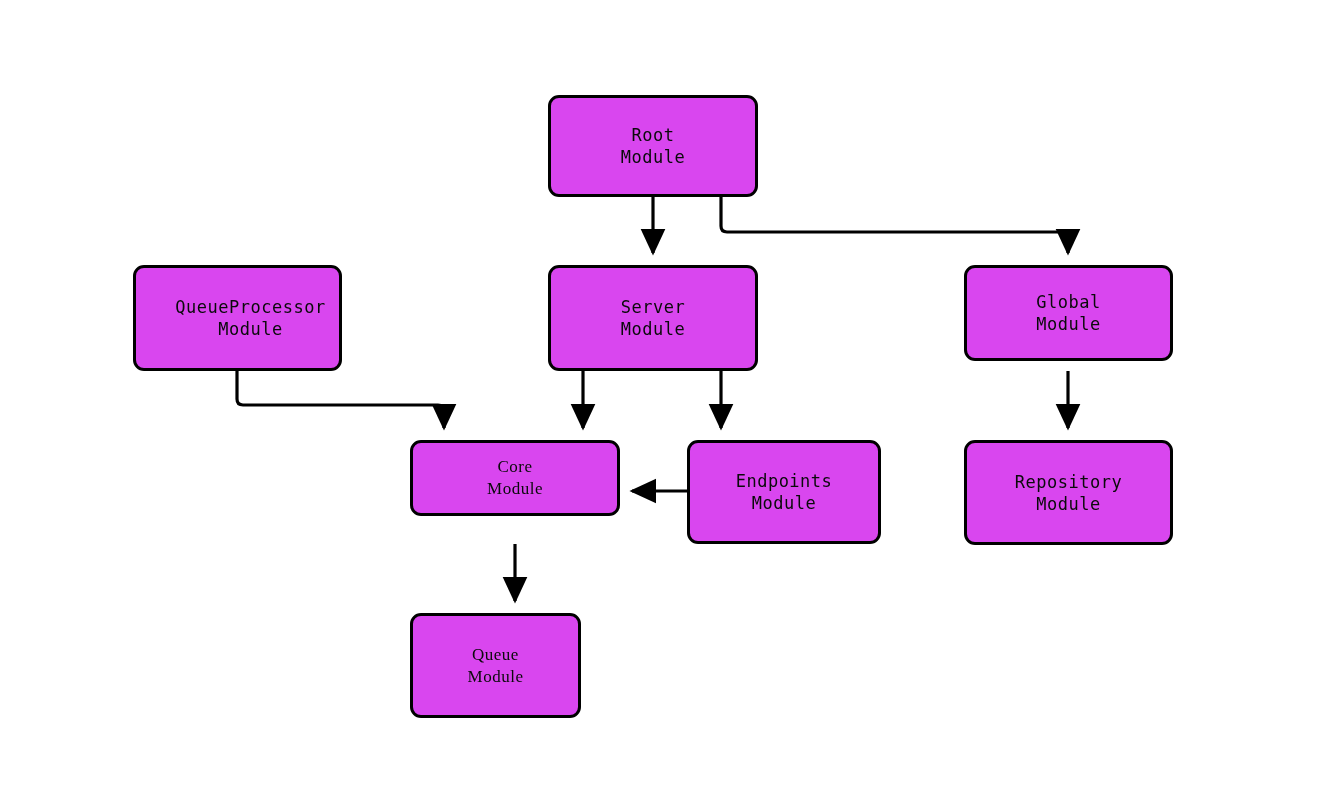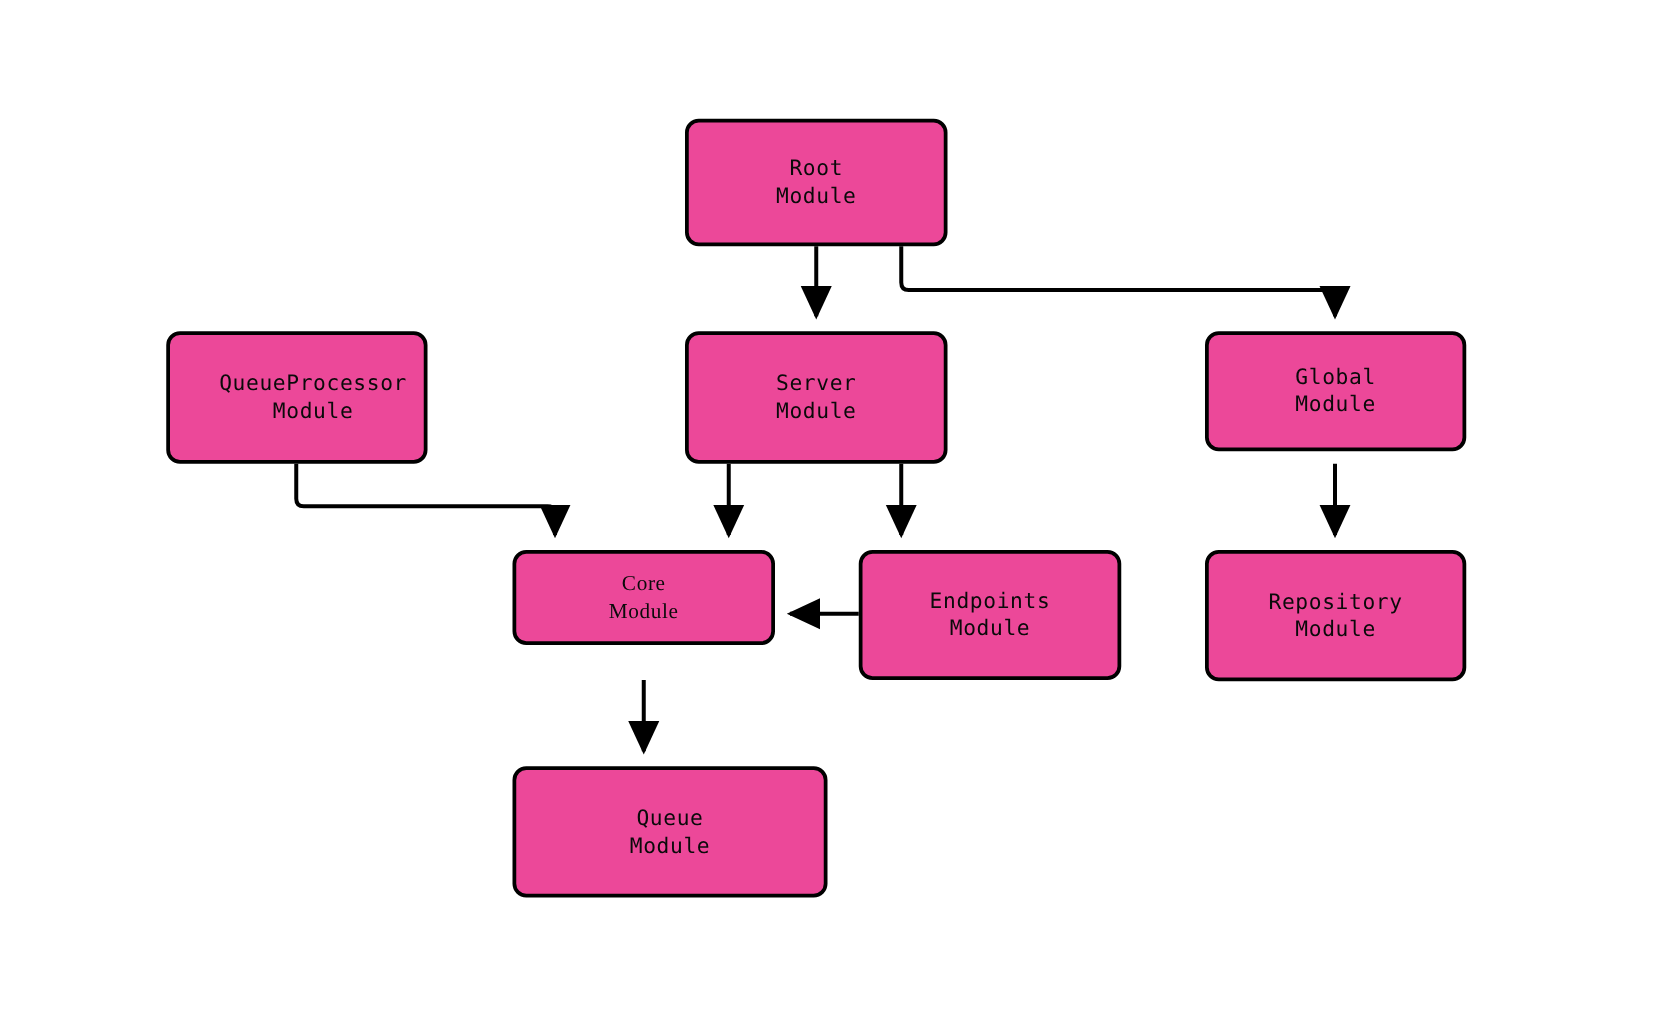--- a/index.html
+++ b/index.html
@@ -19,21 +19,21 @@
   #edge-layer {
     position: absolute;
     left: 0;
     top: 0;
     width: 1337px;
     height: 809px;
   }
   .node {
     position: absolute;
     box-sizing: border-box;
-    background: #ec4899;
+    background: #d946ef;
     border: 3px solid #000000;
     border-radius: 11px;
     display: flex;
     align-items: center;
     justify-content: center;
     z-index: 2;
   }
   .node-label {
     text-align: center;
     font-size: 17px;
@@ -95,28 +95,28 @@
   <div class="node" style="left:964px; top:265px; width:209px; height:96px;">
     <span class="node-label">Global
 Module</span>
   </div>
 
   <div class="node" style="left:410px; top:440px; width:210px; height:76px;font-family:Liberation Serif, serif;">
     <span class="node-label">Core
 Module</span>
   </div>
 
-  <div class="node" style="left:687px; top:440px; width:210px; height:104px;">
+  <div class="node" style="left:687px; top:440px; width:194px; height:104px;">
     <span class="node-label">Endpoints
 Module</span>
   </div>
 
   <div class="node" style="left:964px; top:440px; width:209px; height:105px;align-items:center;">
     <span class="node-label">Repository
 Module</span>
   </div>
 
-  <div class="node" style="left:410px; top:613px; width:252px; height:105px;">
+  <div class="node" style="left:410px; top:613px; width:171px; height:105px;font-family:Liberation Serif, serif;">
     <span class="node-label">Queue
 Module</span>
   </div>
 
 </div>
 
 </body></html>

